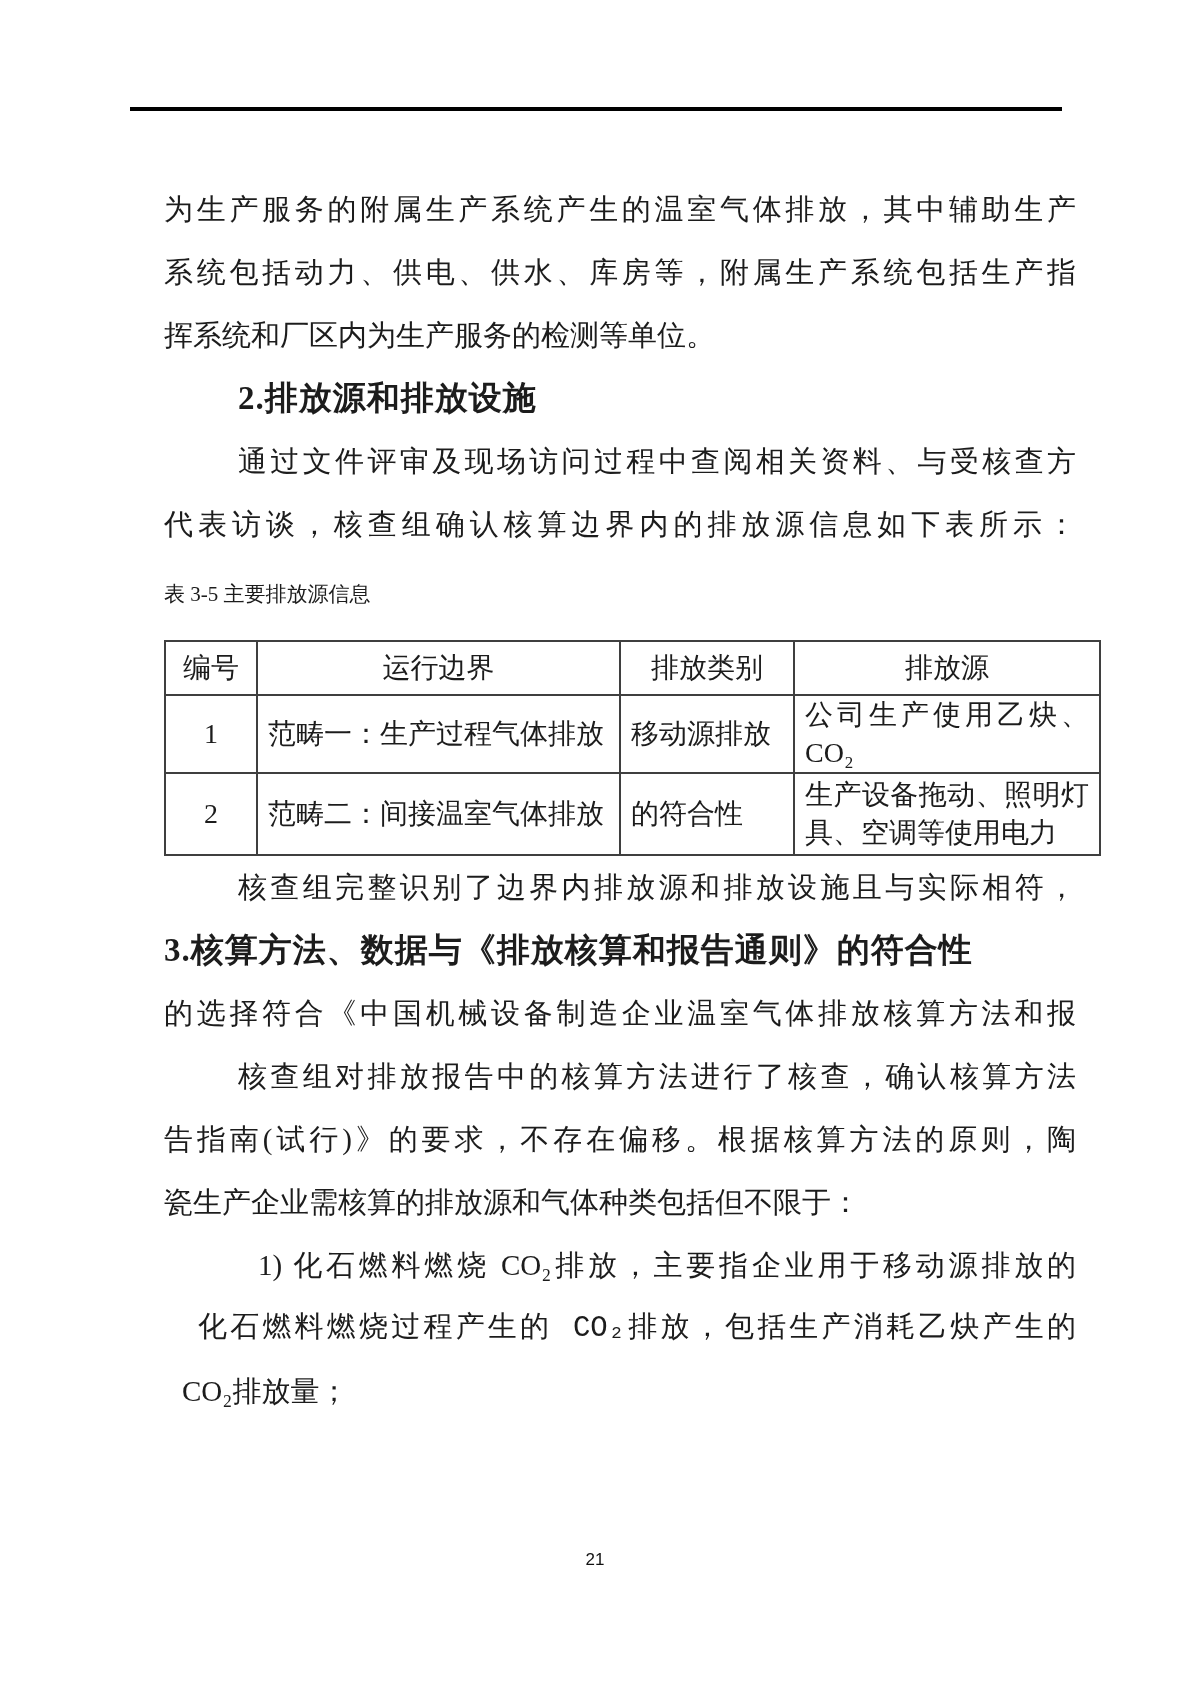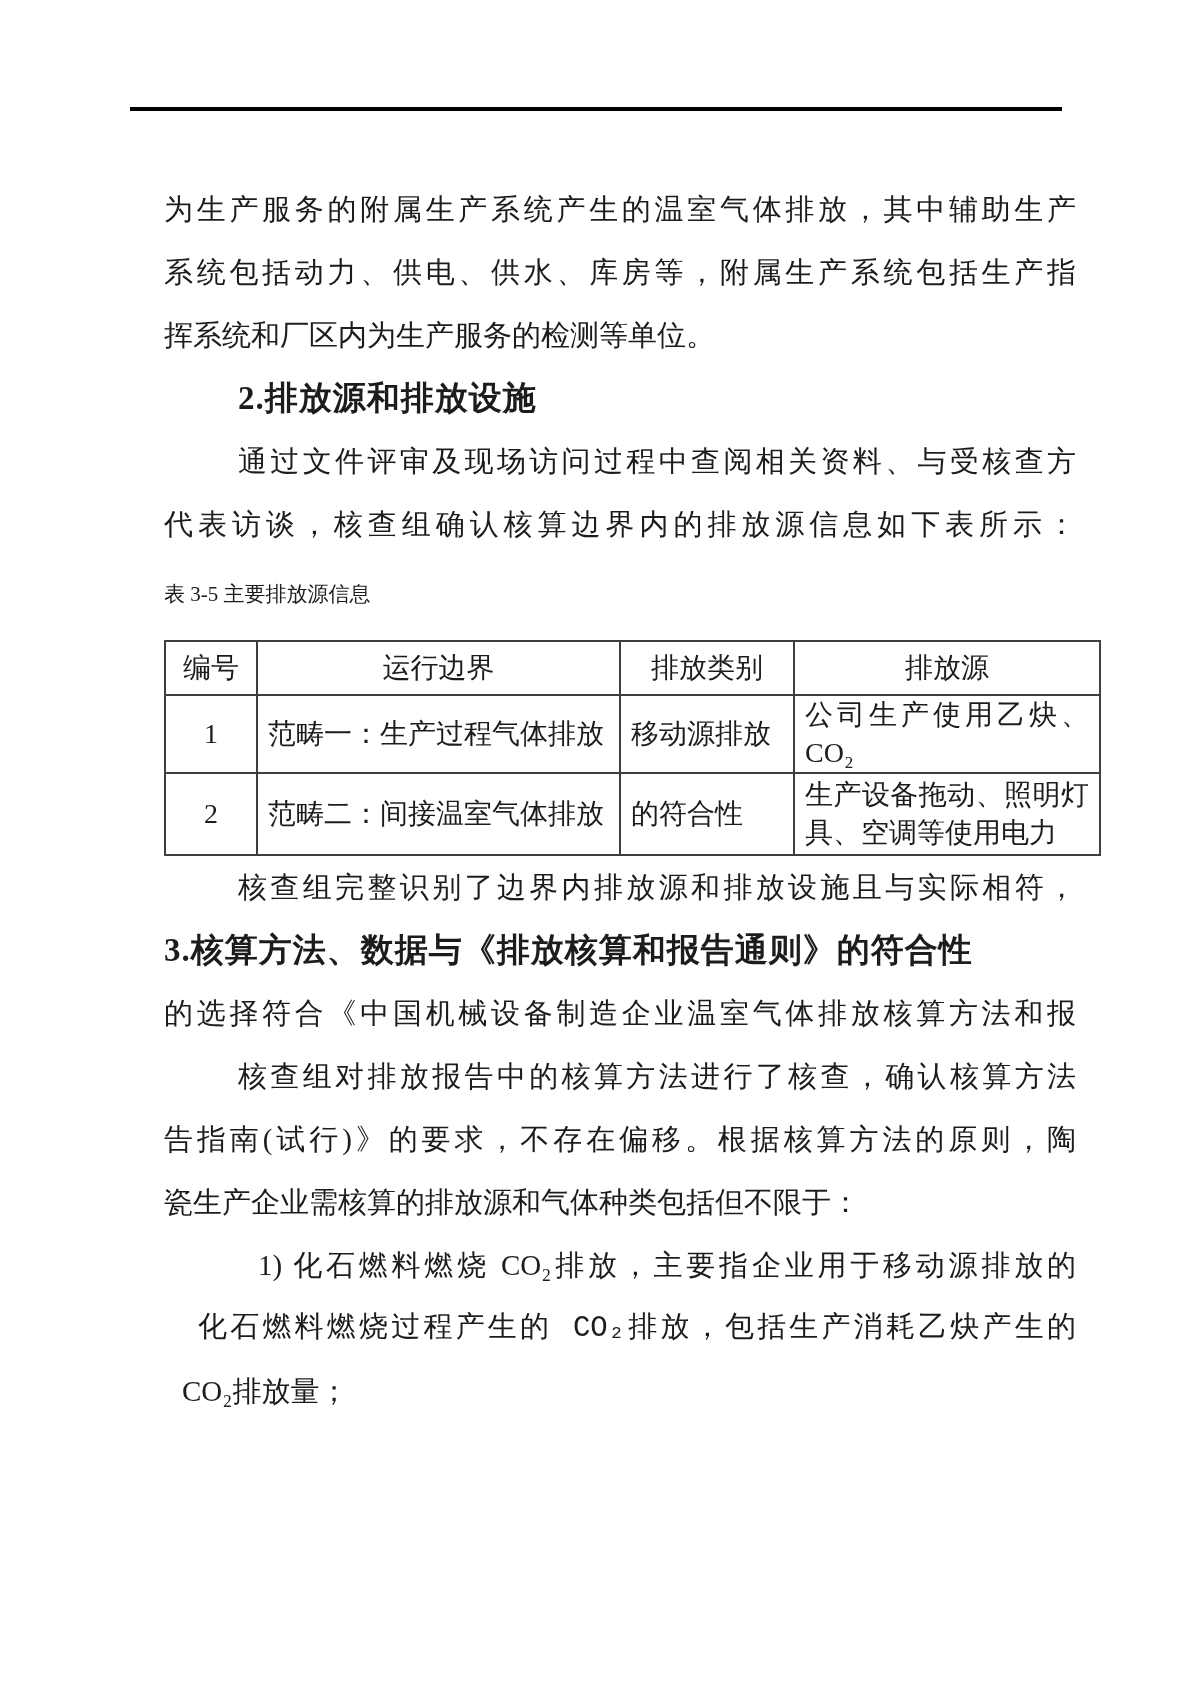--- a/index.html
+++ b/index.html
@@ -136,14 +136,15 @@
     <div class="line j ind74">核查组对排放报告中的核算方法进行了核查，确认核算方法</div>
     <div class="line j">告指南(试行)》的要求，不存在偏移。根据核算方法的原则，陶</div>
     <div class="line">瓷生产企业需核算的排放源和气体种类包括但不限于：</div>
 
     <div class="line j ind94">1) 化石燃料燃烧 CO₂排放，主要指企业用于移动源排放的</div>
     <div class="line j ind34">化石燃料燃烧过程产生的 CO₂排放，包括生产消耗乙炔产生的</div>
     <div class="line ind18">CO₂排放量；</div>
 
   </div>
 
+  <div class="page-number">21</div>
 
 </div>
 
 </body></html>

